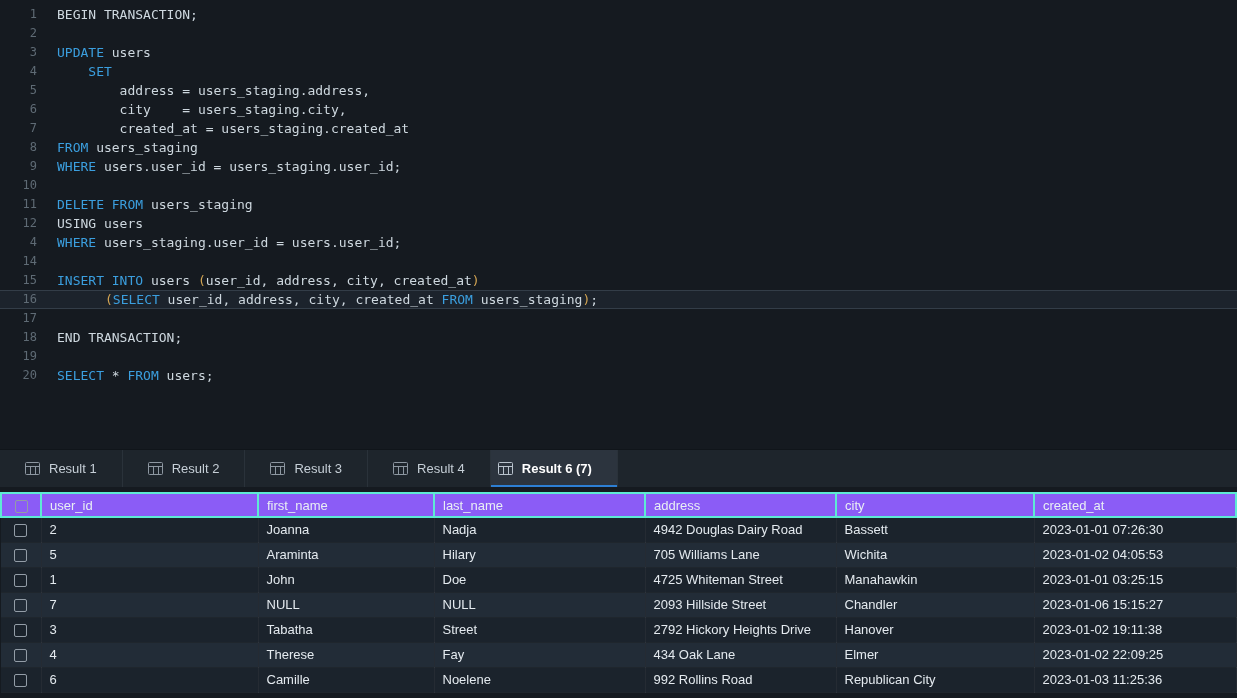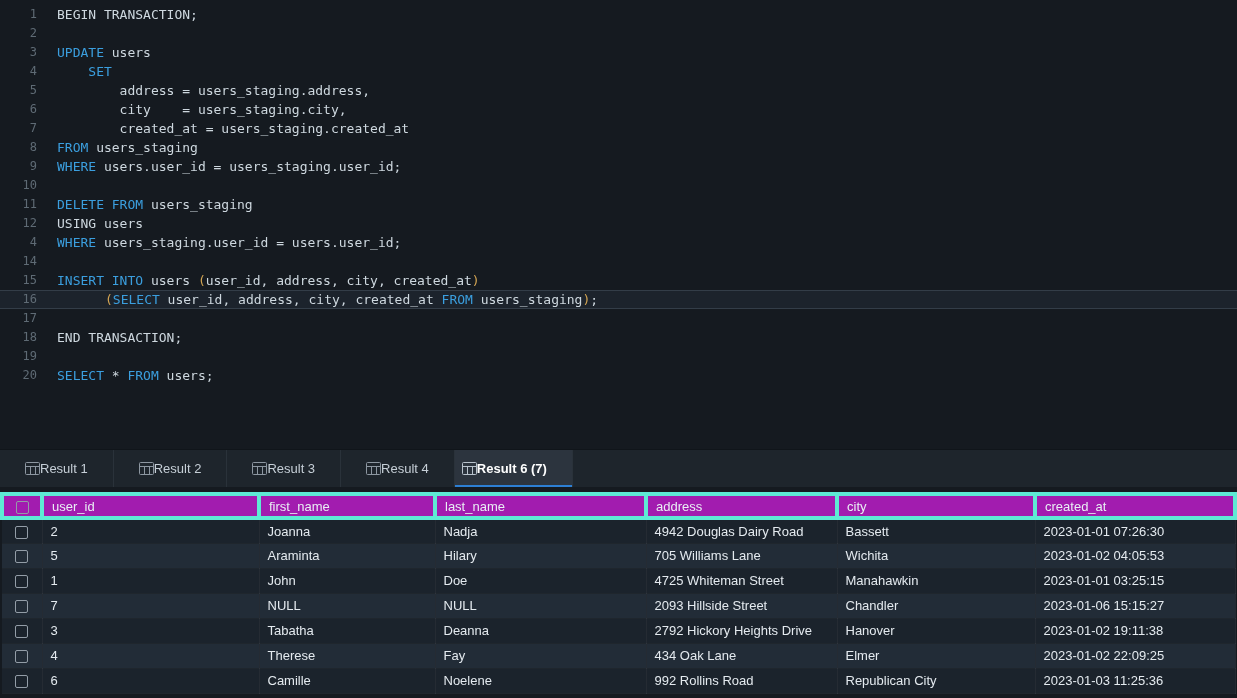--- a/index.html
+++ b/index.html
@@ -40,20 +40,21 @@
   .tabbar {
     height: 38px;
     background: #1e252c;
     border-top: 1px solid #10151a;
     display: flex;
     align-items: stretch;
   }
   .tab {
     display: flex;
     align-items: center;
+    gap: 9px;
     padding: 0 25px;
     font-size: 13px;
     color: #c6cfd7;
     border-right: 1px solid #2a323a;
     cursor: pointer;
     white-space: nowrap;
   }
   .tab .ticon { display: flex; color: #8d97a1; }
   .tab.active {
     background: #2c343e;
@@ -67,22 +68,22 @@
   
   .grid-wrap { margin-top: 5px; }
   table {
     width: 100%;
     border-collapse: collapse;
     table-layout: fixed;
     font-size: 13px;
     color: #e4eaef;
   }
   thead th {
-    background: #a21caf;
-    border: 4px solid #5eead4;
+    background: #8b5cf6;
+    border: 2px solid #5eead4;
     height: 24px;
     padding: 0 8px;
     text-align: left;
     font-weight: normal;
     color: #e9eff4;
     white-space: nowrap;
     overflow: hidden;
   }
   tbody td {
     height: 25px;
@@ -303,21 +304,21 @@
             <td>NULL</td>
             <td>NULL</td>
             <td>2093 Hillside Street</td>
             <td>Chandler</td>
             <td>2023-01-06 15:15:27</td>
           </tr>
           <tr>
             <td class="cb"><span class="checkbox"></span></td>
             <td>3</td>
             <td>Tabatha</td>
-            <td>Deanna</td>
+            <td>Street</td>
             <td>2792 Hickory Heights Drive</td>
             <td>Hanover</td>
             <td>2023-01-02 19:11:38</td>
           </tr>
           <tr>
             <td class="cb"><span class="checkbox"></span></td>
             <td>4</td>
             <td>Therese</td>
             <td>Fay</td>
             <td>434 Oak Lane</td>

